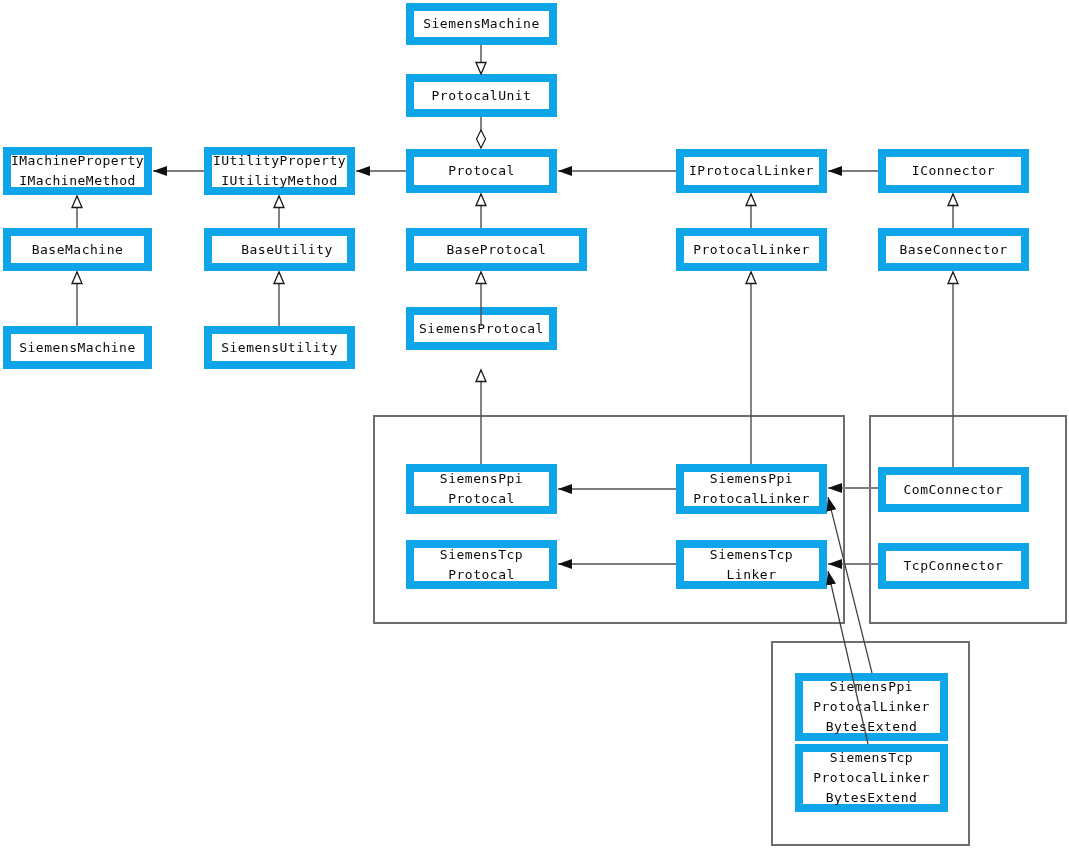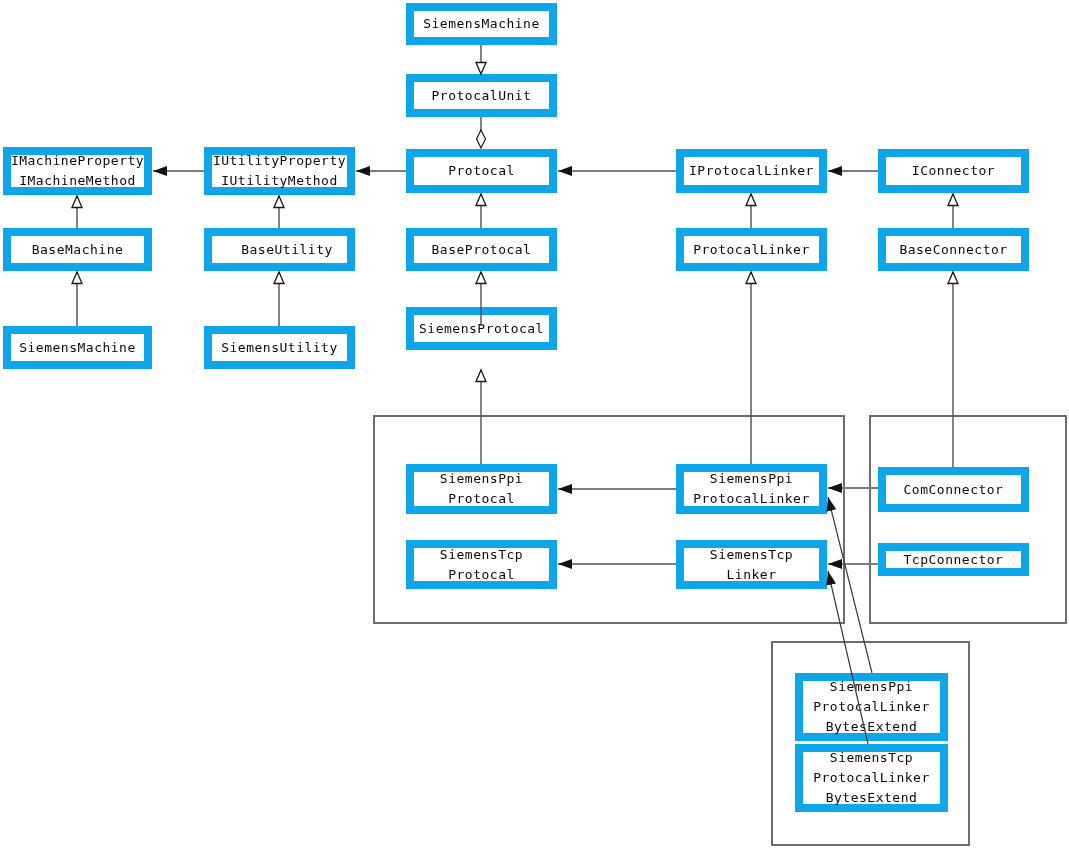--- a/index.html
+++ b/index.html
@@ -56,39 +56,39 @@
   <div class="node" style="left:3px;   top:147px; width:149px; height:48px;">IMachineProperty
 IMachineMethod</div>
   <div class="node" style="left:204px; top:147px; width:151px; height:48px;">IUtilityProperty
 IUtilityMethod</div>
   <div class="node" style="left:406px; top:149px; width:151px; height:44px;">Protocal</div>
   <div class="node" style="left:676px; top:149px; width:151px; height:44px;">IProtocalLinker</div>
   <div class="node" style="left:878px; top:149px; width:151px; height:44px;">IConnector</div>
 
   <div class="node" style="left:3px;   top:228px; width:149px; height:43px;">BaseMachine</div>
   <div class="node" style="left:204px; top:228px; width:151px; height:43px;padding-left:15px;">BaseUtility</div>
-  <div class="node" style="left:406px; top:228px; width:151px; height:43px;">BaseProtocal</div>
+  <div class="node" style="left:406px; top:228px; width:181px; height:43px;">BaseProtocal</div>
   <div class="node" style="left:676px; top:228px; width:151px; height:43px;">ProtocalLinker</div>
   <div class="node" style="left:878px; top:228px; width:151px; height:43px;">BaseConnector</div>
 
   <div class="node" style="left:3px;   top:326px; width:149px; height:43px;">SiemensMachine</div>
   <div class="node" style="left:204px; top:326px; width:151px; height:43px;">SiemensUtility</div>
   <div class="node" style="left:406px; top:307px; width:151px; height:43px;">SiemensProtocal</div>
 
   <div class="node" style="left:406px; top:464px; width:151px; height:50px;">SiemensPpi
 Protocal</div>
   <div class="node" style="left:406px; top:540px; width:151px; height:49px;">SiemensTcp
 Protocal</div>
   <div class="node" style="left:676px; top:464px; width:151px; height:50px;">SiemensPpi
 ProtocalLinker</div>
   <div class="node" style="left:676px; top:540px; width:151px; height:49px;">SiemensTcp
 Linker</div>
 
   <div class="node" style="left:878px; top:467px; width:151px; height:45px;">ComConnector</div>
-  <div class="node" style="left:878px; top:543px; width:151px; height:33px;">TcpConnector</div>
+  <div class="node" style="left:878px; top:543px; width:151px; height:46px;">TcpConnector</div>
 
   <div class="node" style="left:795px; top:673px; width:153px; height:68px;">SiemensPpi
 ProtocalLinker
 BytesExtend</div>
   <div class="node" style="left:795px; top:744px; width:153px; height:68px;">SiemensTcp
 ProtocalLinker
 BytesExtend</div>
 
   <svg class="overlay" width="1069" height="851" viewBox="0 0 1069 851">
     <defs>

